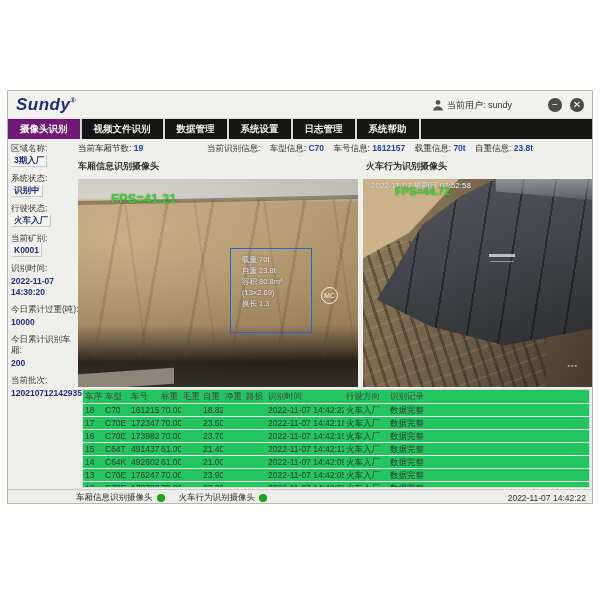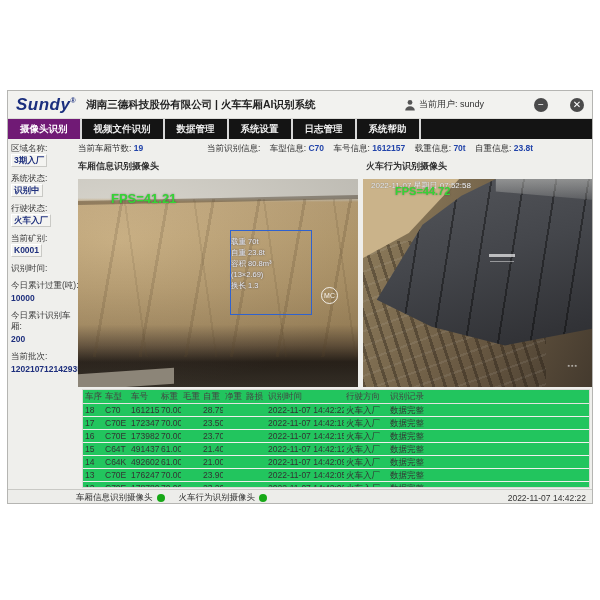--- a/index.html
+++ b/index.html
@@ -6,21 +6,21 @@
     font-family:"Liberation Sans","DejaVu Sans",sans-serif;}
   *{box-sizing:border-box;}
   .window{position:absolute;left:7px;top:90px;width:586px;height:414px;
     background:#efefec;border:1px solid #b5b5b2;overflow:hidden;}
   
   .topbar{position:absolute;left:0;top:0;width:100%;height:28px;background:#f2f2ef;
     display:flex;align-items:center;padding:0 8px;border-bottom:1px solid #dcdcd8;}
   .brand{color:#1b2f7e;font-weight:bold;font-size:17px;letter-spacing:.5px;font-style:italic;}
   .brand sup{font-size:7px;font-style:normal;}
   .tb-title{font-size:10.5px;font-weight:bold;color:#222;margin-left:10px;}
-  .tb-right{margin-left:auto;display:flex;align-items:center;gap:22px;}
+  .tb-right{margin-left:auto;display:flex;align-items:flex-end;gap:8px;}
   .user-wrap{display:flex;align-items:center;gap:3px;margin-right:28px;}
   .user-txt{font-size:9px;color:#333;}
   .win-btn{width:14px;height:14px;border-radius:50%;background:#4a4a4a;color:#fff;
     font-size:10px;line-height:13px;text-align:center;cursor:pointer;border:none;padding:0;}
   
   .menubar{position:absolute;left:0;top:28px;width:100%;height:20px;background:#141414;
     display:flex;align-items:stretch;}
   .menu-item{color:#ececec;font-size:9.5px;font-weight:bold;padding:0 12px;display:flex;
     align-items:center;border-right:2px solid #d8d8d8;cursor:pointer;white-space:nowrap;}
   .menu-item.active{background:#701a75;color:#fff;}
@@ -58,22 +58,22 @@
       #ab9064 70%,#6b5840 80%,#2c241c 88%,#3a342b 100%);}
   .lp-ribs{position:absolute;inset:20px 0 30px 0;background:
     repeating-linear-gradient(100deg,transparent 0 42px,rgba(96,74,44,.22) 42px 45px),
     repeating-linear-gradient(82deg,transparent 0 67px,rgba(90,70,40,.14) 67px 69px);}
   .lp-shade{position:absolute;inset:0;background:
     radial-gradient(120% 90% at 15% 30%,rgba(255,255,255,.10),rgba(0,0,0,.12) 80%);}
   .lp-edge{position:absolute;left:0;top:19px;width:100%;height:4px;
     background:rgba(70,55,35,.45);transform:rotate(-1.2deg);}
   .lp-ground{position:absolute;left:0;bottom:0;width:96px;height:16px;background:#8c8578;
     transform:skewY(-4deg);}
-  .det-box{position:absolute;left:152px;top:51px;width:82px;height:85px;
-    border:1px solid #2f62cf;z-index:3;padding:5px 0 0 0;}
+  .det-box{position:absolute;left:152px;top:69px;width:82px;height:85px;
+    border:1px solid #2f62cf;z-index:3;padding:5px 0 0 11px;}
   .mark-line{font-size:7.5px;line-height:11px;color:rgba(240,244,255,.92);
     text-shadow:0 0 2px rgba(40,40,60,.8);white-space:nowrap;}
   .stamp-circle{position:absolute;left:243px;top:108px;width:17px;height:17px;z-index:3;
     border:1px solid rgba(255,255,255,.85);border-radius:50%;color:rgba(255,255,255,.9);
     font-size:7px;line-height:15px;text-align:center;}
   
   .rp-ground{position:absolute;inset:0;background:
     linear-gradient(115deg,#93815f 0,#7d6c50 30%,#675741 60%,#443a2e 100%);}
   .rp-ties{position:absolute;inset:30% 20% 0 0;background:
     repeating-linear-gradient(72deg,rgba(30,22,14,.35) 0 3px,transparent 3px 11px),
@@ -109,21 +109,20 @@
   .dot{width:8px;height:8px;border-radius:50%;background:#17a817;display:inline-block;}
   .sb-time{margin-left:auto;margin-right:6px;color:#333;}
 </style>
 </head>
 <body>
 
 <div class="window">
 
   <div class="topbar">
     <span class="brand"><span>Sundy</span><sup>®</sup></span>
-    <span class="tb-title">湖南三德科技股份有限公司 | 火车车厢AI识别系统</span>
     <span class="tb-right">
       <span class="user-wrap">
         <svg width="12" height="12" viewBox="0 0 12 12">
           <circle cx="6" cy="3.4" r="2.4" fill="#555"></circle>
           <path d="M1.2 11.5c0-2.6 2.1-4.2 4.8-4.2s4.8 1.6 4.8 4.2z" fill="#555"></path>
         </svg>
         <span class="user-txt">当前用户: sundy</span>
       </span>
       <button class="win-btn">−</button>
       <button class="win-btn">✕</button>
@@ -170,21 +169,21 @@
 
       <div class="sb-field">
         <span class="sb-label">行驶状态: </span><span class="sb-value">火车入厂</span>
       </div>
 
       <div class="sb-field">
         <span class="sb-label">当前矿别: </span><span class="sb-value">K0001</span>
       </div>
 
       <div class="sb-field block">
-        <span class="sb-label">识别时间: </span>
+        <span class="sb-label">识别时间: </span><span class="sb-value">2022-11-07 14:30:20</span>
       </div>
 
       <div class="sb-field block">
         <span class="sb-label">今日累计过重(吨): </span><span class="sb-value">10000</span>
       </div>
 
       <div class="sb-field block">
         <span class="sb-label">今日累计识别车厢: </span><span class="sb-value">200</span>
       </div>
 
@@ -295,21 +294,21 @@
         </tr>
       </thead>
       <tbody>
 
           <tr>
             <td>18</td>
             <td>C70</td>
             <td>1612157</td>
             <td>70.00</td>
             <td></td>
-            <td>28.79</td>
+            <td>18.82</td>
             <td></td>
             <td></td>
             <td>2022-11-07 14:42:22</td>
             <td>火车入厂</td>
             <td>数据完整</td>
             <td></td>
           </tr>
 
           <tr>
             <td>17</td>

